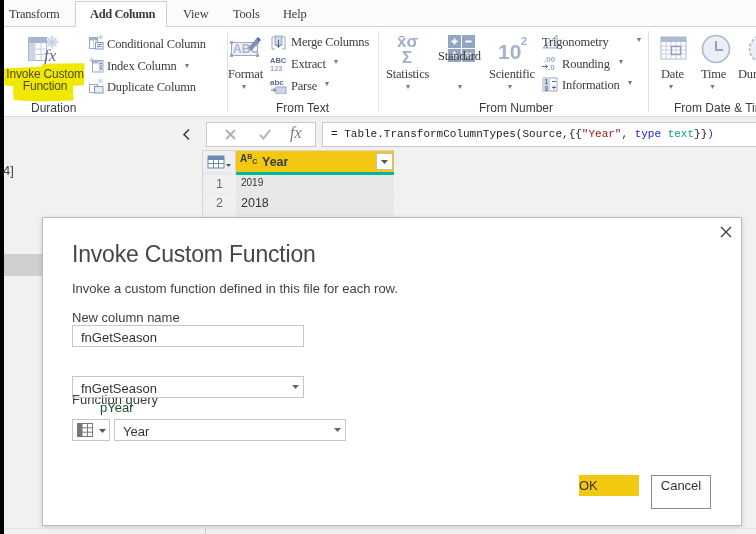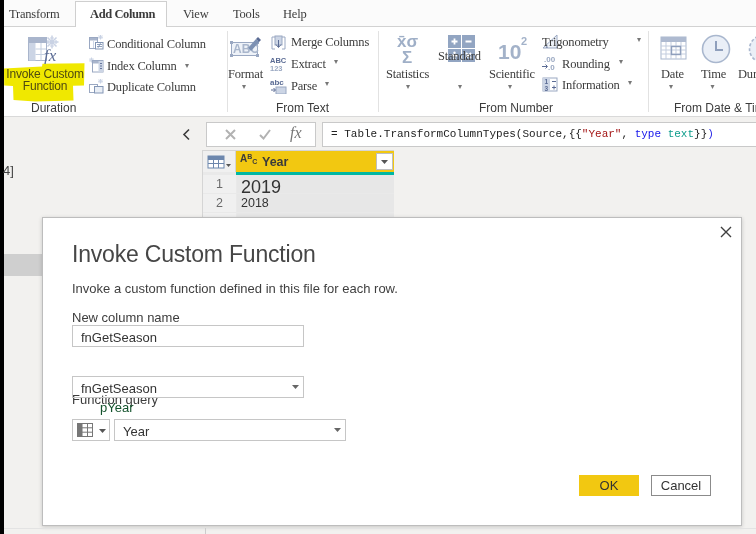--- a/index.html
+++ b/index.html
@@ -208,21 +208,21 @@
 <div class="abs" style="left:236px;top:172px;width:158px;height:3px;background:#00b7a3;"></div>
 
 <div class="abs" style="left:203px;top:175px;width:33px;height:18px;background:#f0f0f0;"></div>
 <div class="abs" style="left:203px;top:194px;width:33px;height:18px;background:#f0f0f0;"></div>
 <div class="abs" style="left:203px;top:213px;width:33px;height:5px;background:#f0f0f0;"></div>
 <div class="abs" style="left:237px;top:175px;width:157px;height:18px;background:#e7e7e7;"></div>
 <div class="abs" style="left:237px;top:194px;width:157px;height:18px;background:#e7e7e7;"></div>
 <div class="abs" style="left:237px;top:213px;width:157px;height:5px;background:#e7e7e7;"></div>
 <div class="abs" style="left:203px;top:177px;width:33px;text-align:center;color:#6a6a6a;font-size:12.5px;">1</div>
 <div class="abs" style="left:203px;top:196px;width:33px;text-align:center;color:#6a6a6a;font-size:12.5px;">2</div>
-<div class="abs" style="left:241px;top:177px;color:#333;font-size:18px;">2019</div>
+<div class="abs" style="left:241px;top:177px;color:#333;font-size:10px;">2019</div>
 <div class="abs" style="left:241px;top:196px;color:#333;font-size:12.5px;">2018</div>
 
 <div class="abs" style="left:3px;top:163px;color:#444;font-size:13px;">4]</div>
 <div class="abs" style="left:4px;top:254px;width:39px;height:22px;background:#cfcfcf;"></div>
 
 <div class="abs" style="left:42px;top:217px;width:700px;height:309px;background:#fff;border:1px solid #bdbdbd;box-shadow:0 1px 4px rgba(0,0,0,0.18);box-sizing:border-box;"></div>
 <svg class="abs" style="left:720px;top:226px;" width="12" height="12" viewBox="0 0 12 12">
   <path d="M1,1 L11,11 M11,1 L1,11" stroke="#3f3f3f" stroke-width="1.4"></path>
 </svg>
 <div class="abs" style="left:72px;top:241px;color:#464646;font-size:23px;letter-spacing:-0.2px;">Invoke Custom Function</div>
@@ -244,17 +244,17 @@
   <path d="M0.5,4.8 h15 M0.5,9.2 h15 M10.5,0.5 v13" stroke="#777"></path>
 </svg>
 <svg class="abs" style="left:98px;top:428px;" width="9" height="6" viewBox="0 0 9 6">
     <path d="M1,1 L4.5,5 L8,1 Z" fill="#555"></path>
   </svg>
 <div class="abs" style="left:114px;top:419px;width:232px;height:22px;border:1px solid #c6c6c6;box-sizing:border-box;"></div>
 <div class="abs" style="left:123px;top:424px;color:#333;font-size:13px;">Year</div>
 <svg class="abs" style="left:333px;top:427px;" width="9" height="6" viewBox="0 0 9 6">
     <path d="M1,1 L4.5,5 L8,1 Z" fill="#666"></path>
   </svg>
-<div class="abs" style="left:579px;top:475px;width:60px;height:21px;background:#f2c811;color:#333;font-size:13px;text-align:center;line-height:21px;">OK</div>
-<div class="abs" style="left:651px;top:475px;width:60px;height:21px;background:#fff;border:1px solid #8b8b8b;color:#333;font-size:13px;text-align:center;line-height:19px;box-sizing:border-box;">Cancel</div>
+<div class="abs" style="left:579px;top:475px;width:60px;height:21px;background:#f2c811;color:#333;font-size:13px;text-align:left;line-height:21px;">OK</div>
+<div class="abs" style="left:651px;top:475px;width:60px;height:34px;background:#fff;border:1px solid #8b8b8b;color:#333;font-size:13px;text-align:center;line-height:19px;box-sizing:border-box;">Cancel</div>
 
 <div class="abs" style="left:4px;top:528px;width:752px;height:1px;background:#e3e3e3;"></div>
 <div class="abs" style="left:205px;top:528px;width:1px;height:6px;background:#ccc;"></div>
 
 </body></html>

